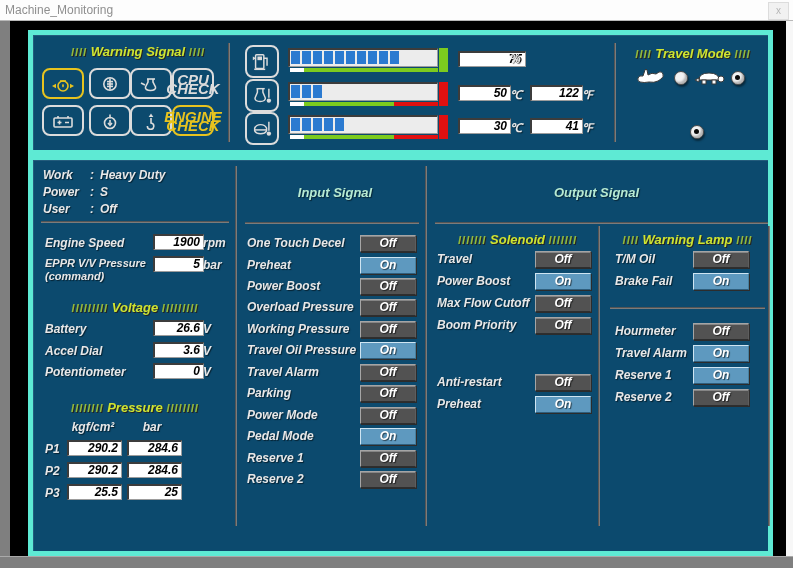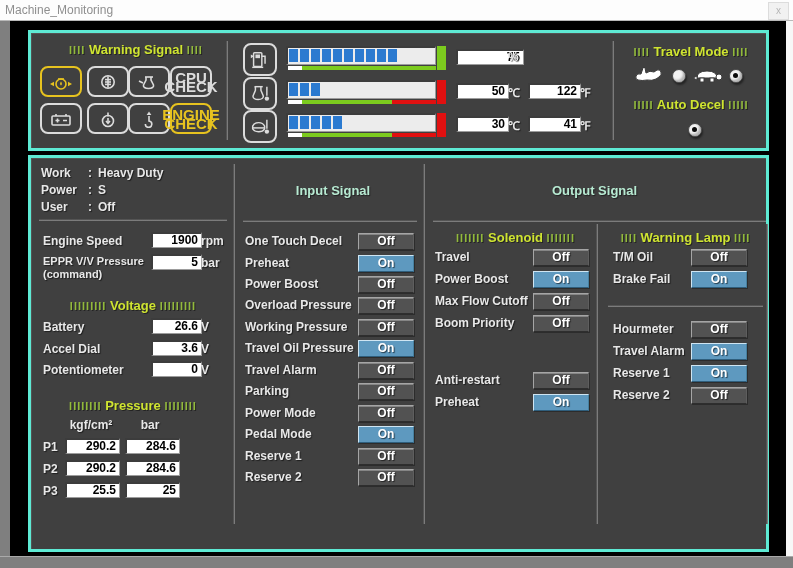--- a/index.html
+++ b/index.html
@@ -9,22 +9,22 @@
   .titlebar{position:absolute;left:0;top:0;width:793px;height:20px;background:#fdfdfd;
             border-bottom:1px solid #b9b9b9;}
   .titlebar .title{position:absolute;left:5px;top:3px;font-size:12px;color:#8f8f8f;}
   .closebtn{position:absolute;right:4px;top:2px;width:19px;height:16px;background:#f1f1f1;
             border:1px solid #dcdcdc;color:#b5b5b5;font-size:10px;line-height:15px;text-align:center;}
   .frame-left{position:absolute;left:0;top:21px;width:10px;height:535px;background:#7f7f7f;}
   .frame-right{position:absolute;left:786px;top:21px;width:7px;height:535px;background:#f7f7f7;}
   .frame-bottom{position:absolute;left:0;top:556px;width:793px;height:12px;background:#7f7f7f;
                 border-top:1px solid #aaa;}
   
-  .panel{position:absolute;background:#404040;border:3px solid #5eead4;
-         box-shadow:inset 1px 1px 0 rgba(255,255,255,.10);}
+  .panel{position:absolute;background:#0c4a6e;border:5px solid #5eead4;
+         box-shadow:inset 1px 1px 0 rgba(255,255,255,.10);font-style:italic;}
   .top-panel{left:28px;top:30px;width:735px;height:115px;}
   .bottom-panel{left:28px;top:155px;width:735px;height:391px;}
   
   .lbl{position:absolute;color:#e8e8e8;font-weight:bold;font-size:12px;white-space:nowrap;
        text-shadow:1px 1px 1px rgba(0,0,0,.55);}
   .sect{position:absolute;text-align:center;font-weight:bold;font-size:13px;white-space:nowrap;
         color:#cfe431;text-shadow:1px 1px 0 #232323;}
   .sect .ticks{color:#92b93c;font-size:11px;letter-spacing:1px;}
   .mint{position:absolute;text-align:center;font-weight:bold;font-size:13px;color:#b7ead2;
         text-shadow:1px 1px 1px rgba(0,0,0,.5);}
@@ -242,25 +242,20 @@
       <svg width="32" height="17" viewBox="0 0 32 17">
         <path d="M6 10q0-7 10-7t10 7z" fill="#fff" stroke="#3a3a3a" stroke-width="1"></path>
         <circle cx="28" cy="9" r="3" fill="#fff" stroke="#3a3a3a" stroke-width="1"></circle>
         <path d="M2 10l4-2v4z" fill="#fff" stroke="#3a3a3a" stroke-width="1"></path>
         <rect x="9" y="10" width="4" height="4" fill="#fff" stroke="#3a3a3a" stroke-width="1"></rect>
         <rect x="19" y="10" width="4" height="4" fill="#fff" stroke="#3a3a3a" stroke-width="1"></rect>
         </svg>
     </span>
     <span class="radio selected" style="left:698px;top:36px;"></span>
 
-    <div class="sect" style="left:585px;top:64px;width:150px;">
-      <span class="ticks">IIIII</span>
-      <span>Auto Decel</span>
-      <span class="ticks">IIIII</span>
-    </div>
     <span class="radio selected" style="left:657px;top:90px;"></span>
   </div>
 
   <div class="panel bottom-panel">
 
     <span class="lbl" style="left:10px;top:8px;">Work</span>
     <span class="lbl" style="left:57px;top:8px;">:</span>
     <span class="lbl" style="left:67px;top:8px;">Heavy Duty</span>
     <span class="lbl" style="left:10px;top:25px;">Power</span>
     <span class="lbl" style="left:57px;top:25px;">:</span>

